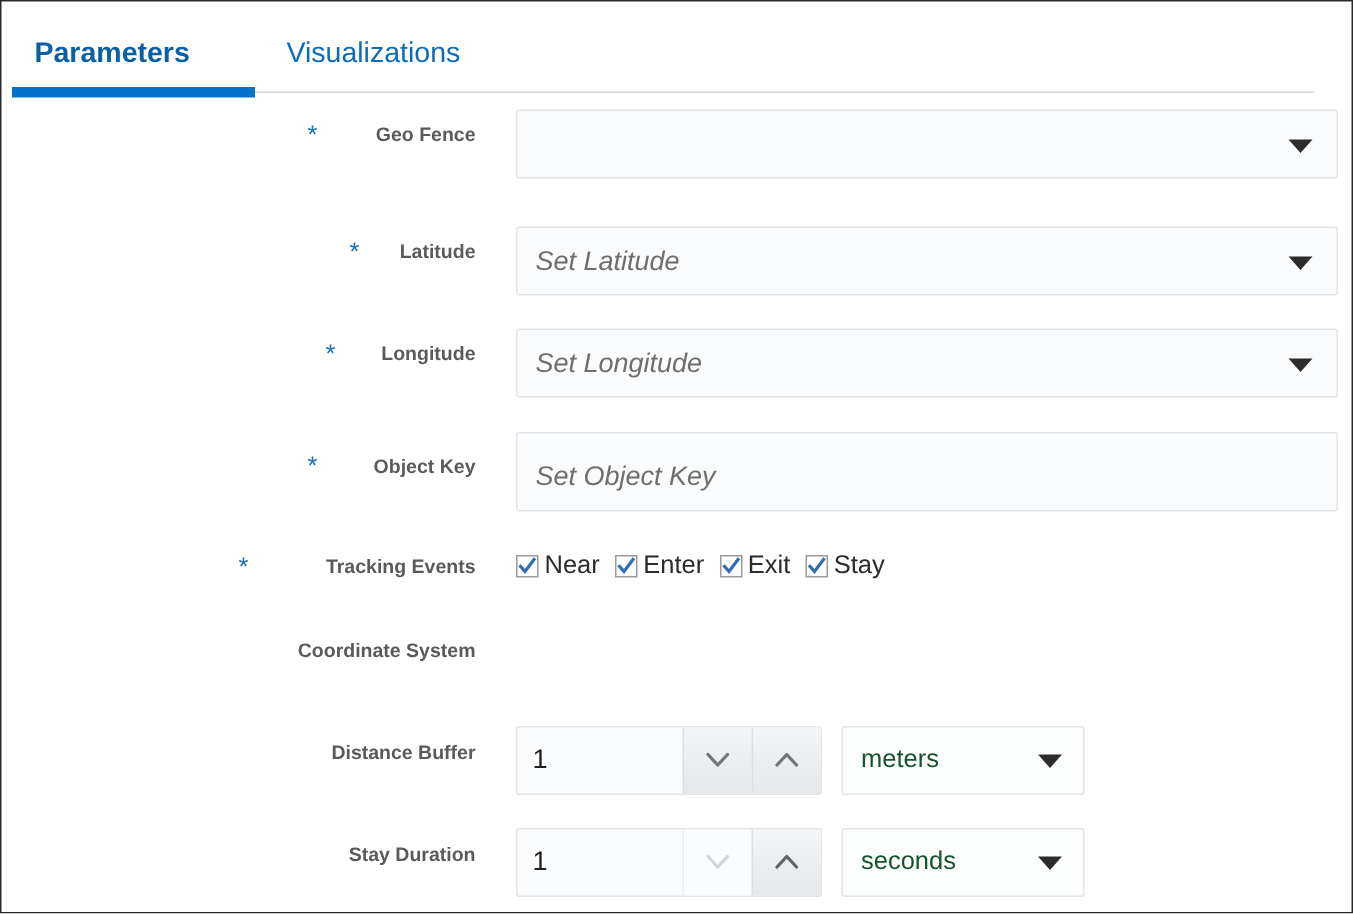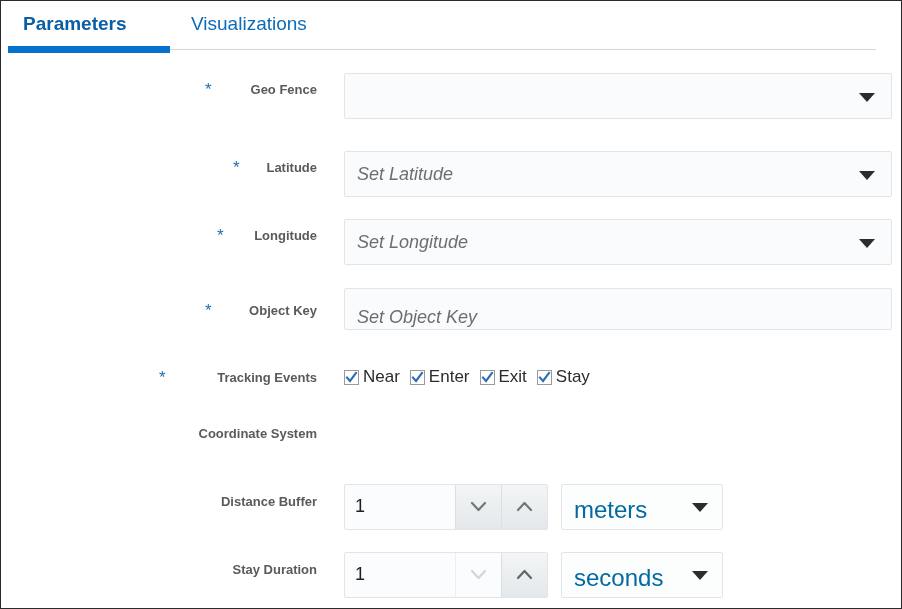--- a/index.html
+++ b/index.html
@@ -17,21 +17,21 @@
     box-sizing: border-box;
     border: 1px solid #2a2a2a;
     background: #ffffff;
     overflow: hidden;
   }
 
   
   .tabbar {
     position: absolute;
     left: 0;
-    top: 4px;
+    top: 16px;
     width: 884px;
     height: 50px;
   }
   .tabbar-rule {
     position: absolute;
     left: 7px;
     right: 9px;
     bottom: 5px;
     height: 1px;
     background: #d6d7d9;
@@ -101,21 +101,21 @@
     background: #fafbfc;
     border: 1px solid #e2e4e7;
     border-radius: 2px;
   }
   .field.dropdown {
     width: 548px;
     height: 46px;
   }
   .field.textbox {
     width: 548px;
-    height: 42px;
+    height: 53px;
   }
   .placeholder {
     position: absolute;
     left: 12px;
     font-style: italic;
     font-size: 18px;
     color: #6e6e6e;
     white-space: nowrap;
   }
   .caret {
@@ -243,22 +243,22 @@
     height: 46px;
     box-sizing: border-box;
     background: #fcfdfd;
     border: 1px solid #e2e4e7;
     border-radius: 2px;
   }
   .unit-value {
     position: absolute;
     left: 12px;
     top: 11px;
-    font-size: 24px;
-    color: #0369a1;
+    font-size: 17px;
+    color: #14532d;
     white-space: nowrap;
   }
   .unit .caret {
     right: 14px;
     top: 18px;
   }
 </style>
 </head>
 <body>
 

